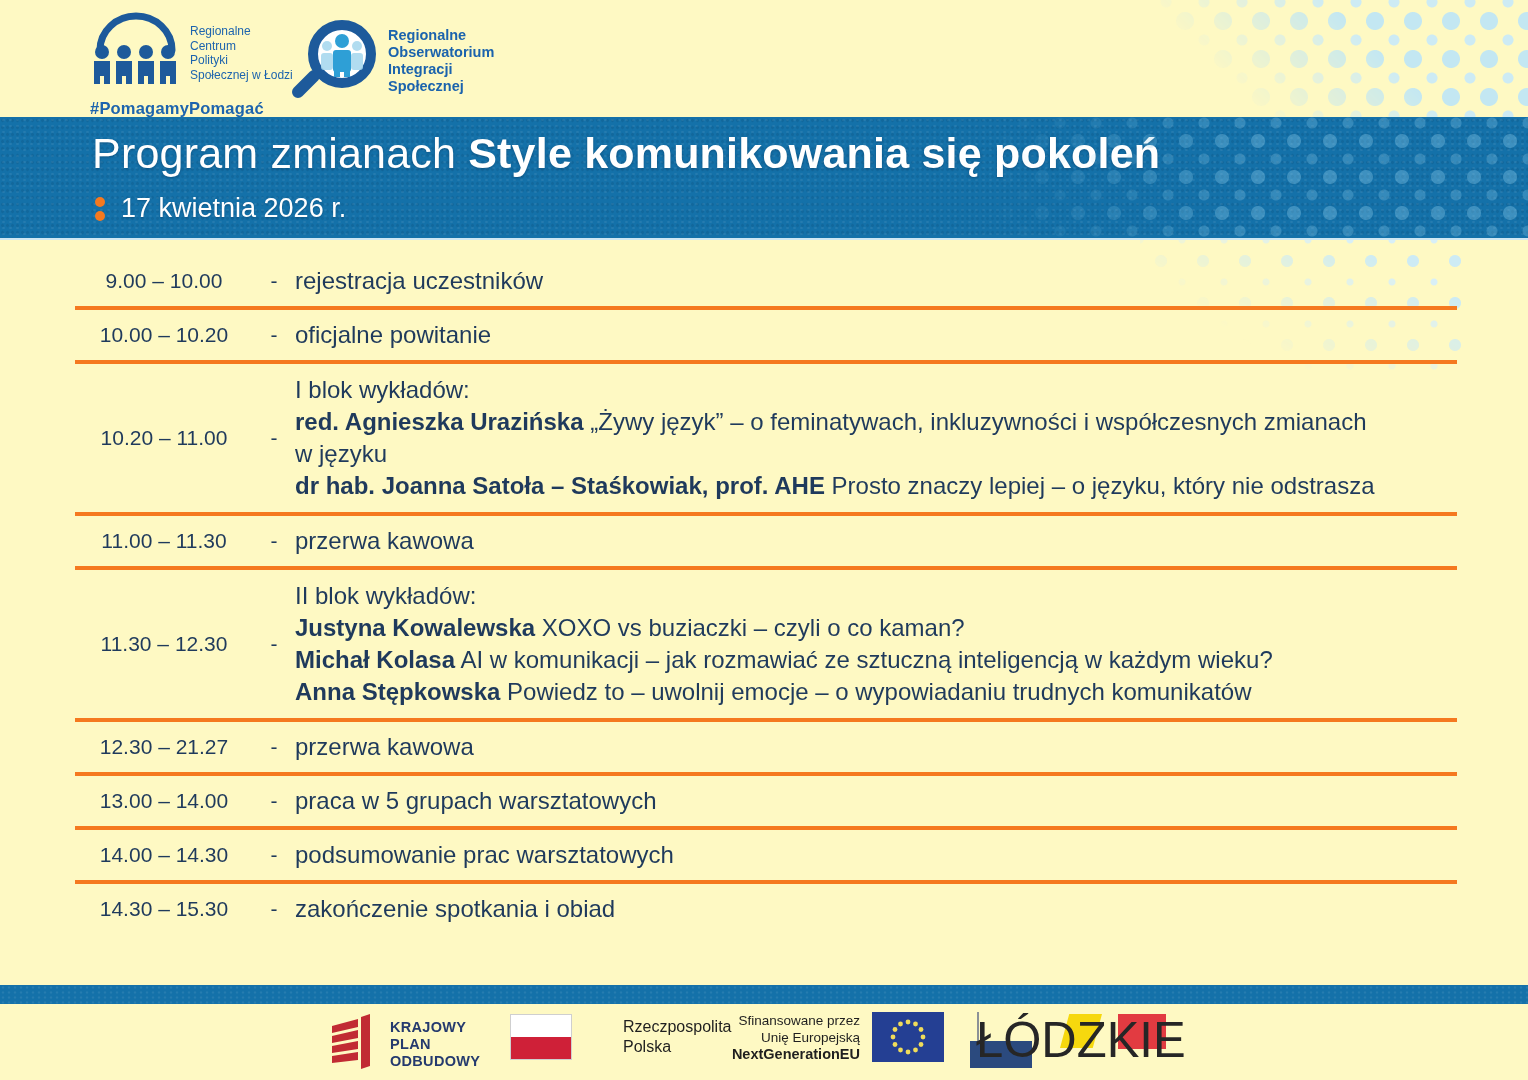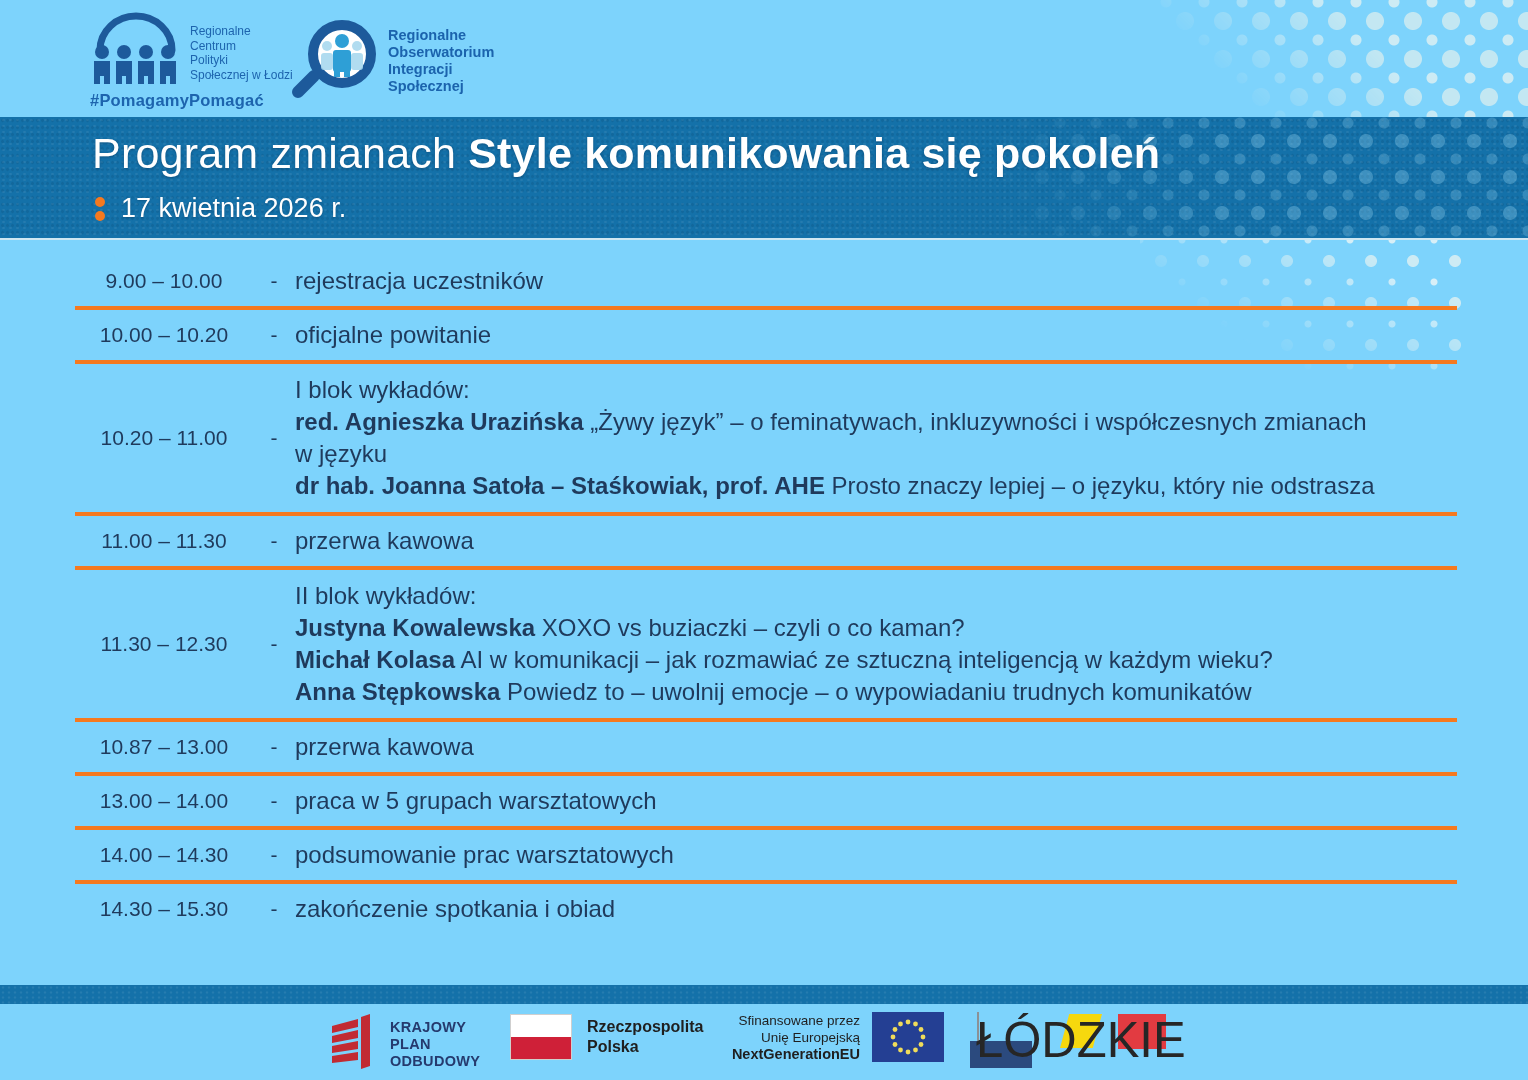--- a/index.html
+++ b/index.html
@@ -1,19 +1,19 @@
 <!DOCTYPE html>
 <html lang="pl"><head>
 <meta charset="utf-8">
 <style>
   html,body{margin:0;padding:0;}
   .page{
     position:relative;
     width:1528px;height:1080px;
-    background:#7dd3fc;
+    background:#fef9c3;
     overflow:hidden;
     font-family:"Liberation Sans","DejaVu Sans",sans-serif;
     color:#1f3a5c;
   }
 
   
   .dots-tr{
     position:absolute;top:0;right:0;width:368px;height:152px;
     background-image:
       radial-gradient(circle, #c3e7f2 8.5px, transparent 9.5px),
@@ -31,21 +31,21 @@
     background-size:42px 42px,42px 42px;
     background-position:0 0,21px 21px;
     -webkit-mask-image:linear-gradient(210deg,#000 20%,transparent 70%);
             mask-image:linear-gradient(210deg,#000 20%,transparent 70%);
   }
 
   
   .logo-rcps{position:absolute;left:90px;top:8px;width:205px;}
   .logo-rcps .row{display:flex;align-items:flex-end;gap:8px;}
   .logo-rcps .txt{font-size:12px;line-height:14.5px;color:#1d64ae;padding-bottom:6px;}
-  .logo-rcps .hash{font-size:16.5px;font-weight:700;color:#1d64ae;margin-top:3px;letter-spacing:.2px;}
+  .logo-rcps .hash{font-size:16.5px;font-weight:700;color:#1d64ae;margin-top:11px;letter-spacing:.2px;}
   .logo-rois{position:absolute;left:292px;top:16px;display:flex;align-items:center;gap:8px;}
   .logo-rois .txt{font-size:14.5px;line-height:17px;font-weight:700;color:#1b63ad;}
 
   
   .banner{
     position:absolute;left:0;top:117px;width:100%;height:121px;
     background-color:#1471a9;
     background-image:
       radial-gradient(rgba(255,255,255,.07) 1px, transparent 1.6px),
       radial-gradient(rgba(0,40,70,.12) 1px, transparent 1.6px);
@@ -95,21 +95,21 @@
   }
   .footer{position:absolute;left:0;top:1004px;width:100%;height:89px;}
 
   .kpo{position:absolute;left:330px;top:10px;display:flex;align-items:center;gap:10px;}
   .kpo .txt{font-size:14.5px;line-height:17px;font-weight:700;color:#253a6e;letter-spacing:.3px;}
 
   .poland{position:absolute;left:510px;top:10px;display:flex;align-items:center;gap:15px;}
   .pl-flag{width:62px;height:46px;border:1px solid #cfcfcf;box-sizing:border-box;}
   .pl-flag .w{height:50%;background:#ffffff;}
   .pl-flag .r{height:50%;background:#cf2038;}
-  .poland .txt{font-size:16px;line-height:20px;font-weight:700;color:#1f1f1f;}
+  .poland .txt{font-size:16px;line-height:20px;font-weight:400;color:#1f1f1f;margin-left:36px;}
 
   .eu{position:absolute;left:712px;top:8px;display:flex;align-items:flex-start;gap:12px;}
   .eu .txt{width:148px;text-align:right;font-size:13.5px;line-height:17px;color:#1f1f1f;}
   .eu .txt .b{font-weight:700;font-size:14.5px;}
   .eu-flag{width:72px;height:50px;background:#243f93;position:relative;}
 
   .vdivider{position:absolute;left:977px;top:8px;width:2px;height:56px;background:#8b9196;}
 
   .lodzkie{position:absolute;left:970px;top:6px;width:196px;height:62px;}
   .lodzkie .sq-navy{position:absolute;left:0;bottom:4px;width:62px;height:27px;background:#2b4a7e;}
@@ -254,21 +254,21 @@
       <div class="adash">-</div>
       <div class="acontent">
         <p><span>II blok wykładów:</span></p>
         <p><b>Justyna Kowalewska</b><span> XOXO vs buziaczki – czyli o co kaman?</span></p>
         <p><b>Michał Kolasa</b><span> AI w komunikacji – jak rozmawiać ze sztuczną inteligencją w każdym wieku?</span></p>
         <p><b>Anna Stępkowska</b><span> Powiedz to – uwolnij emocje – o wypowiadaniu trudnych komunikatów</span></p>
       </div>
     </div>
 
     <div class="arow">
-      <div class="atime">10.87 – 13.00</div>
+      <div class="atime">12.30 – 21.27</div>
       <div class="adash">-</div>
       <div class="acontent">
         <p><span>przerwa kawowa</span></p>
       </div>
     </div>
 
     <div class="arow">
       <div class="atime">13.00 – 14.00</div>
       <div class="adash">-</div>
       <div class="acontent">

